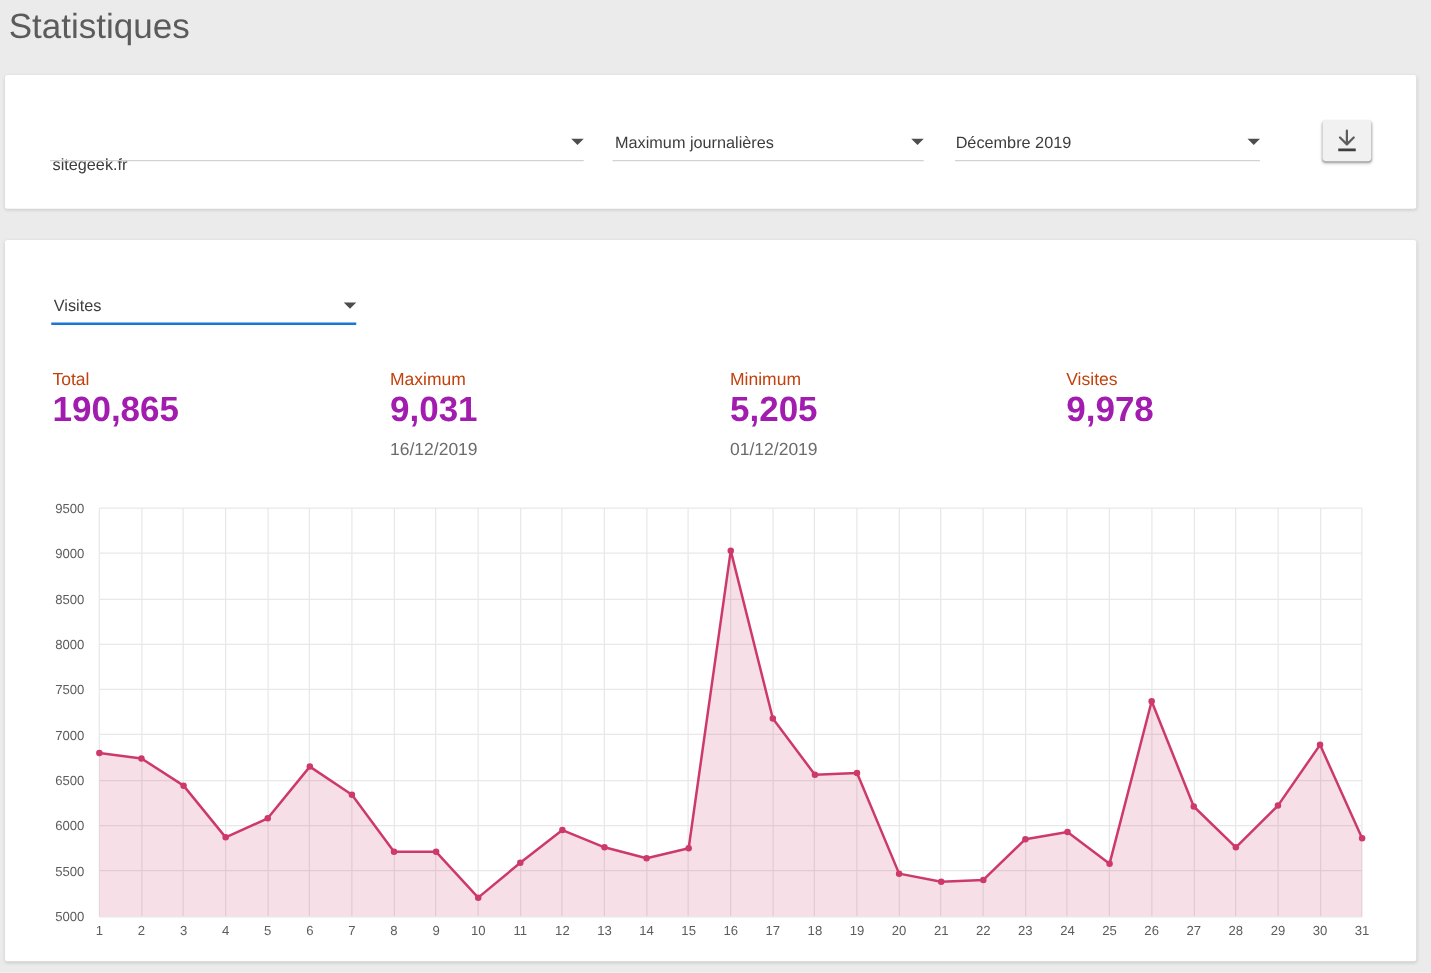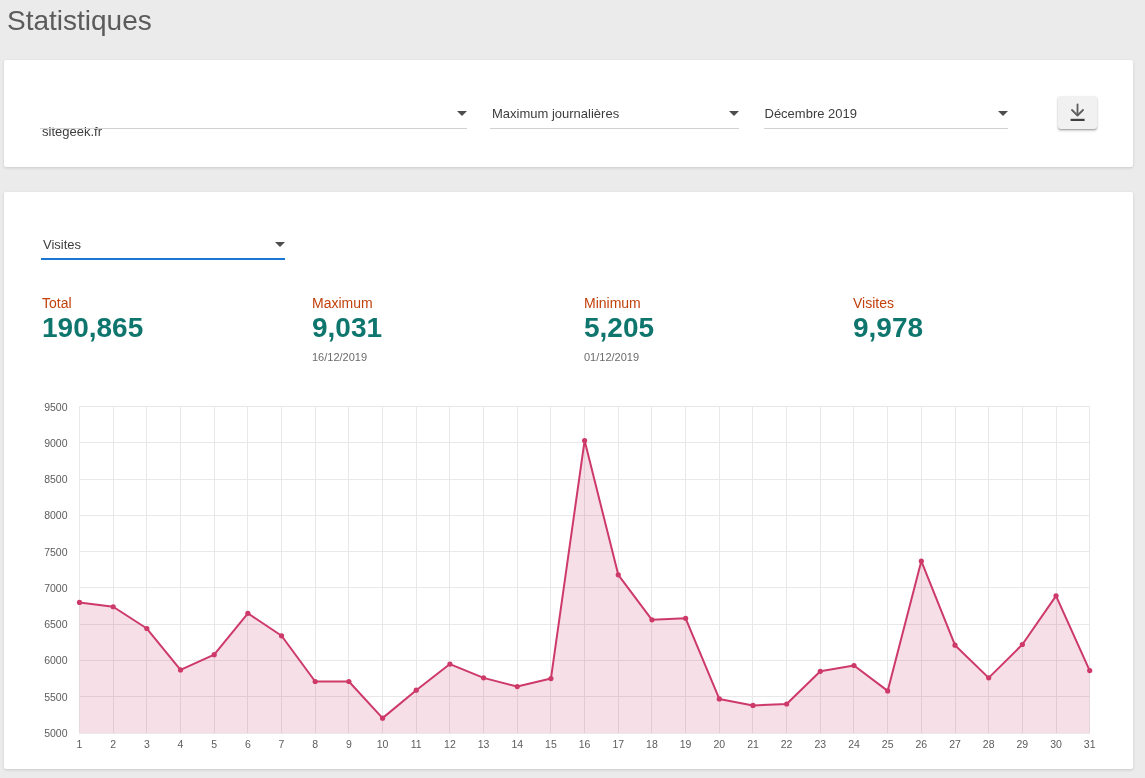--- a/index.html
+++ b/index.html
@@ -5,22 +5,22 @@
 html,body { width:1145px; height:778px; background:#ebebeb; font-family:"Liberation Sans", sans-serif; position:relative; overflow:hidden; }
 .abs { position:absolute; }
 .card { position:absolute; left:4px; width:1129px; background:#fff; border-radius:2px; box-shadow:0 1px 3px rgba(0,0,0,0.14); }
 #title { position:absolute; left:7px; top:5px; font-size:28px; color:#5b5b5b; }
 .sel { position:absolute; }
 .sel .txt { position:absolute; left:2px; font-size:13px; color:#3d3d3d; }
 .sel .arr { position:absolute; right:0; width:0; height:0; border-left:5px solid transparent; border-right:5px solid transparent; border-top:5px solid #4d4d4d; }
 .sel .ul { position:absolute; left:0; right:0; bottom:0; height:1px; background:#d2d2d2; }
 #dlbtn { position:absolute; left:1058px; top:96px; width:39px; height:33px; background:#f1f1f1; border-radius:3px; box-shadow:0 1px 1.5px rgba(0,0,0,0.28), 0 2px 3px rgba(0,0,0,0.14);  }
 .statcol .lbl { font-size:14px; color:#c2410c; position:relative; top:1px; }
-.statcol .val { font-size:28px; font-weight:bold; color:#0f766e; margin-top:2px; }
-.statcol .date { font-size:11px; color:#6b6b6b; margin-top:7px; }
+.statcol .val { font-size:28px; font-weight:bold; color:#a21caf; margin-top:2px; }
+.statcol .date { font-size:14px; color:#6b6b6b; margin-top:7px; }
 </style></head>
 <body>
 <div id="title">Statistiques</div>
 
 <div class="card" style="top:60px; height:106.5px;"></div>
 <div class="sel" style="left:40px; top:103px; width:427px; height:26px;">
   <span class="txt" style="top:21px;">sitegeek.fr</span>
     <span class="arr" style="top:8px;"></span>
     <span class="ul"></span>
   </div>

